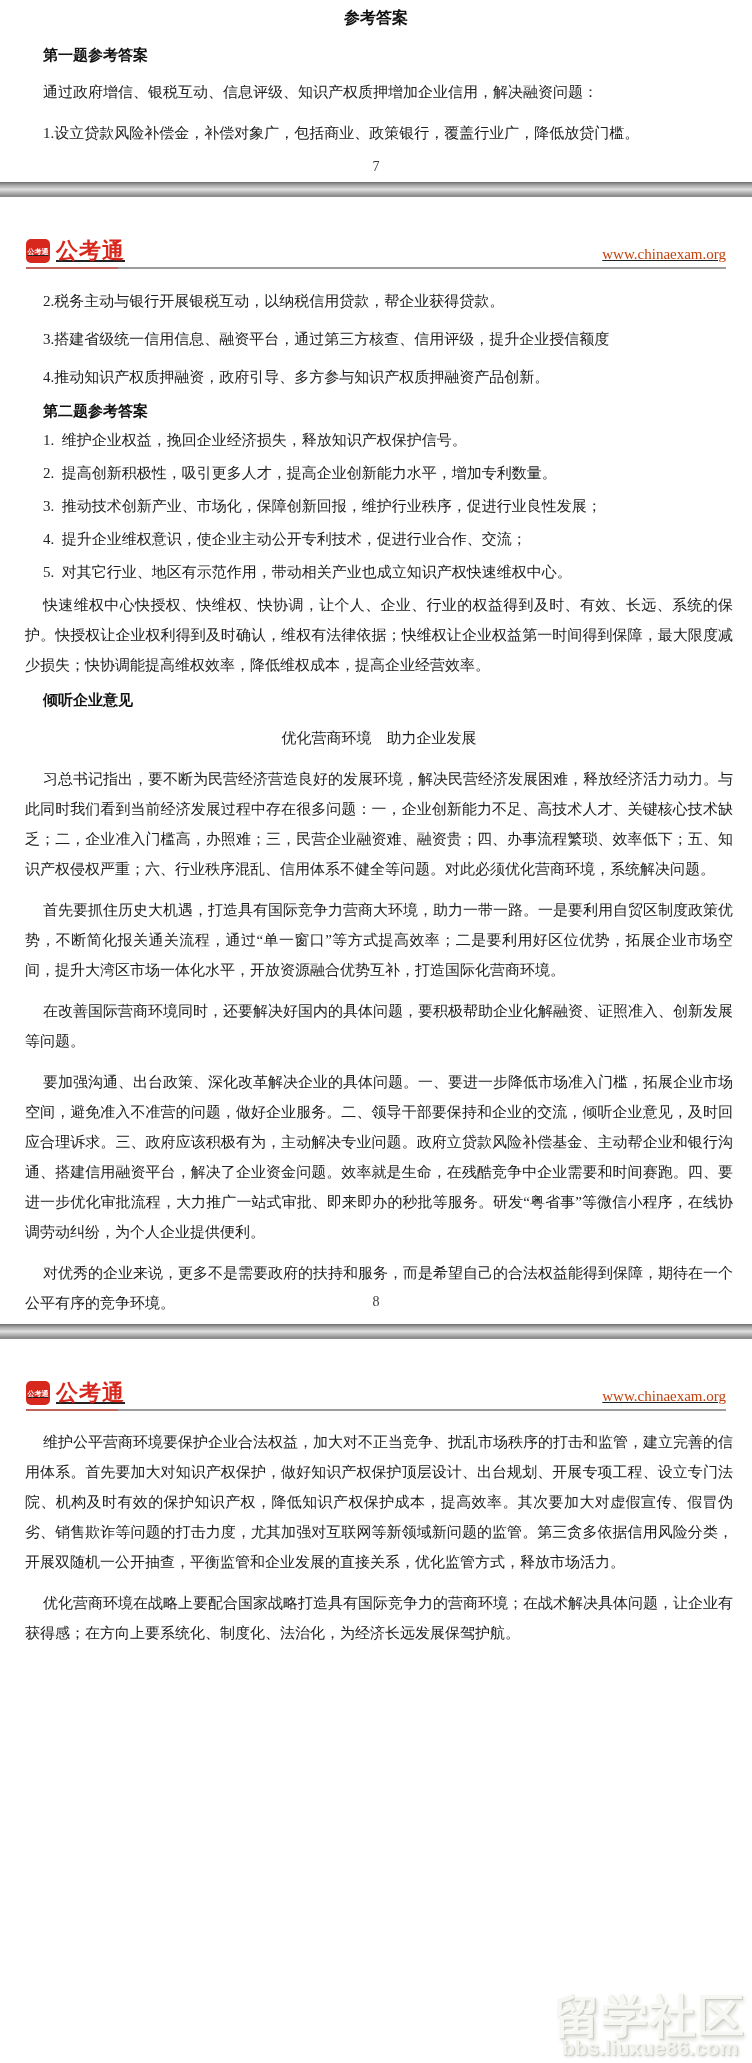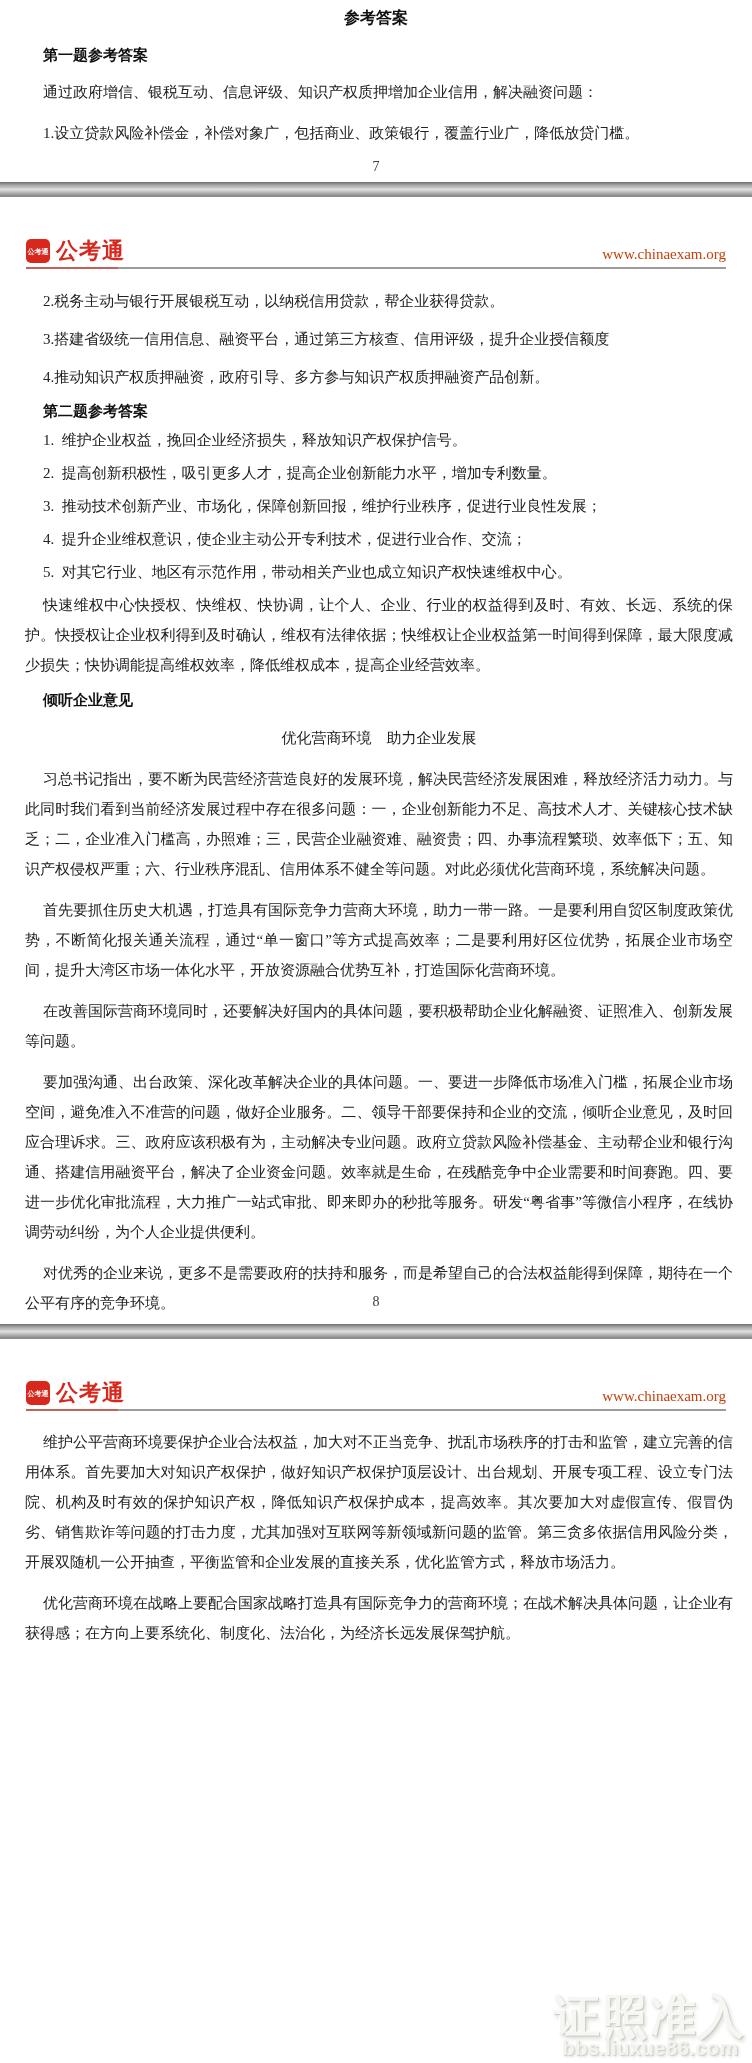--- a/index.html
+++ b/index.html
@@ -20,21 +20,21 @@
   .page-number{position:absolute;left:0;right:0;text-align:center;font-size:14px;color:#3a3a3a;}
   .page-7 .page-number{bottom:7px;}
   .page-8 .page-number{bottom:14px;}
 
   .page-break-bar{
     height:15px;width:752px;
     background:linear-gradient(180deg,#6f6f6f 0%,#a8a8a8 22%,#dedede 50%,#ababab 76%,#828282 96%,#bdbdbd 100%);
   }
 
   .doc-header{padding:34px 26px 0 26px;}
-  .doc-header-row{display:flex;align-items:flex-end;justify-content:space-between;height:32px;}
+  .doc-header-row{display:flex;align-items:flex-end;justify-content:space-between;height:32px;text-decoration:underline;}
   .logo-wrap{display:flex;align-items:center;gap:6px;}
   .logo-badge{
     width:24px;height:24px;background:#d8271d;border-radius:5px;
     display:flex;align-items:center;justify-content:center;
     color:#fff;font-size:7px;font-weight:bold;letter-spacing:0;line-height:1;
     font-family:"Liberation Sans","DejaVu Sans",sans-serif;white-space:nowrap;overflow:hidden;
   }
   .logo-text{
     color:#d8271d;font-size:22px;font-weight:bold;letter-spacing:1px;line-height:1;
     font-family:"Liberation Sans","DejaVu Sans",sans-serif;
@@ -127,15 +127,15 @@
       <span class="header-url">www.chinaexam.org</span>
     </div>
     <div class="header-rule"></div>
   </div>
 
   <div class="body-text" style="margin-top:16px">维护公平营商环境要保护企业合法权益，加大对不正当竞争、扰乱市场秩序的打击和监管，建立完善的信用体系。首先要加大对知识产权保护，做好知识产权保护顶层设计、出台规划、开展专项工程、设立专门法院、机构及时有效的保护知识产权，降低知识产权保护成本，提高效率。其次要加大对虚假宣传、假冒伪劣、销售欺诈等问题的打击力度，尤其加强对互联网等新领域新问题的监管。第三贪多依据信用风险分类，开展双随机一公开抽查，平衡监管和企业发展的直接关系，优化监管方式，释放市场活力。</div>
   <div class="body-text">优化营商环境在战略上要配合国家战略打造具有国际竞争力的营商环境；在战术解决具体问题，让企业有获得感；在方向上要系统化、制度化、法治化，为经济长远发展保驾护航。</div>
 </div>
 
 <div class="watermark">
-  <div class="watermark-title">证照准入</div>
+  <div class="watermark-title">留学社区</div>
   <div class="watermark-url">bbs.liuxue86.com</div>
 </div>
 
 </body></html>

